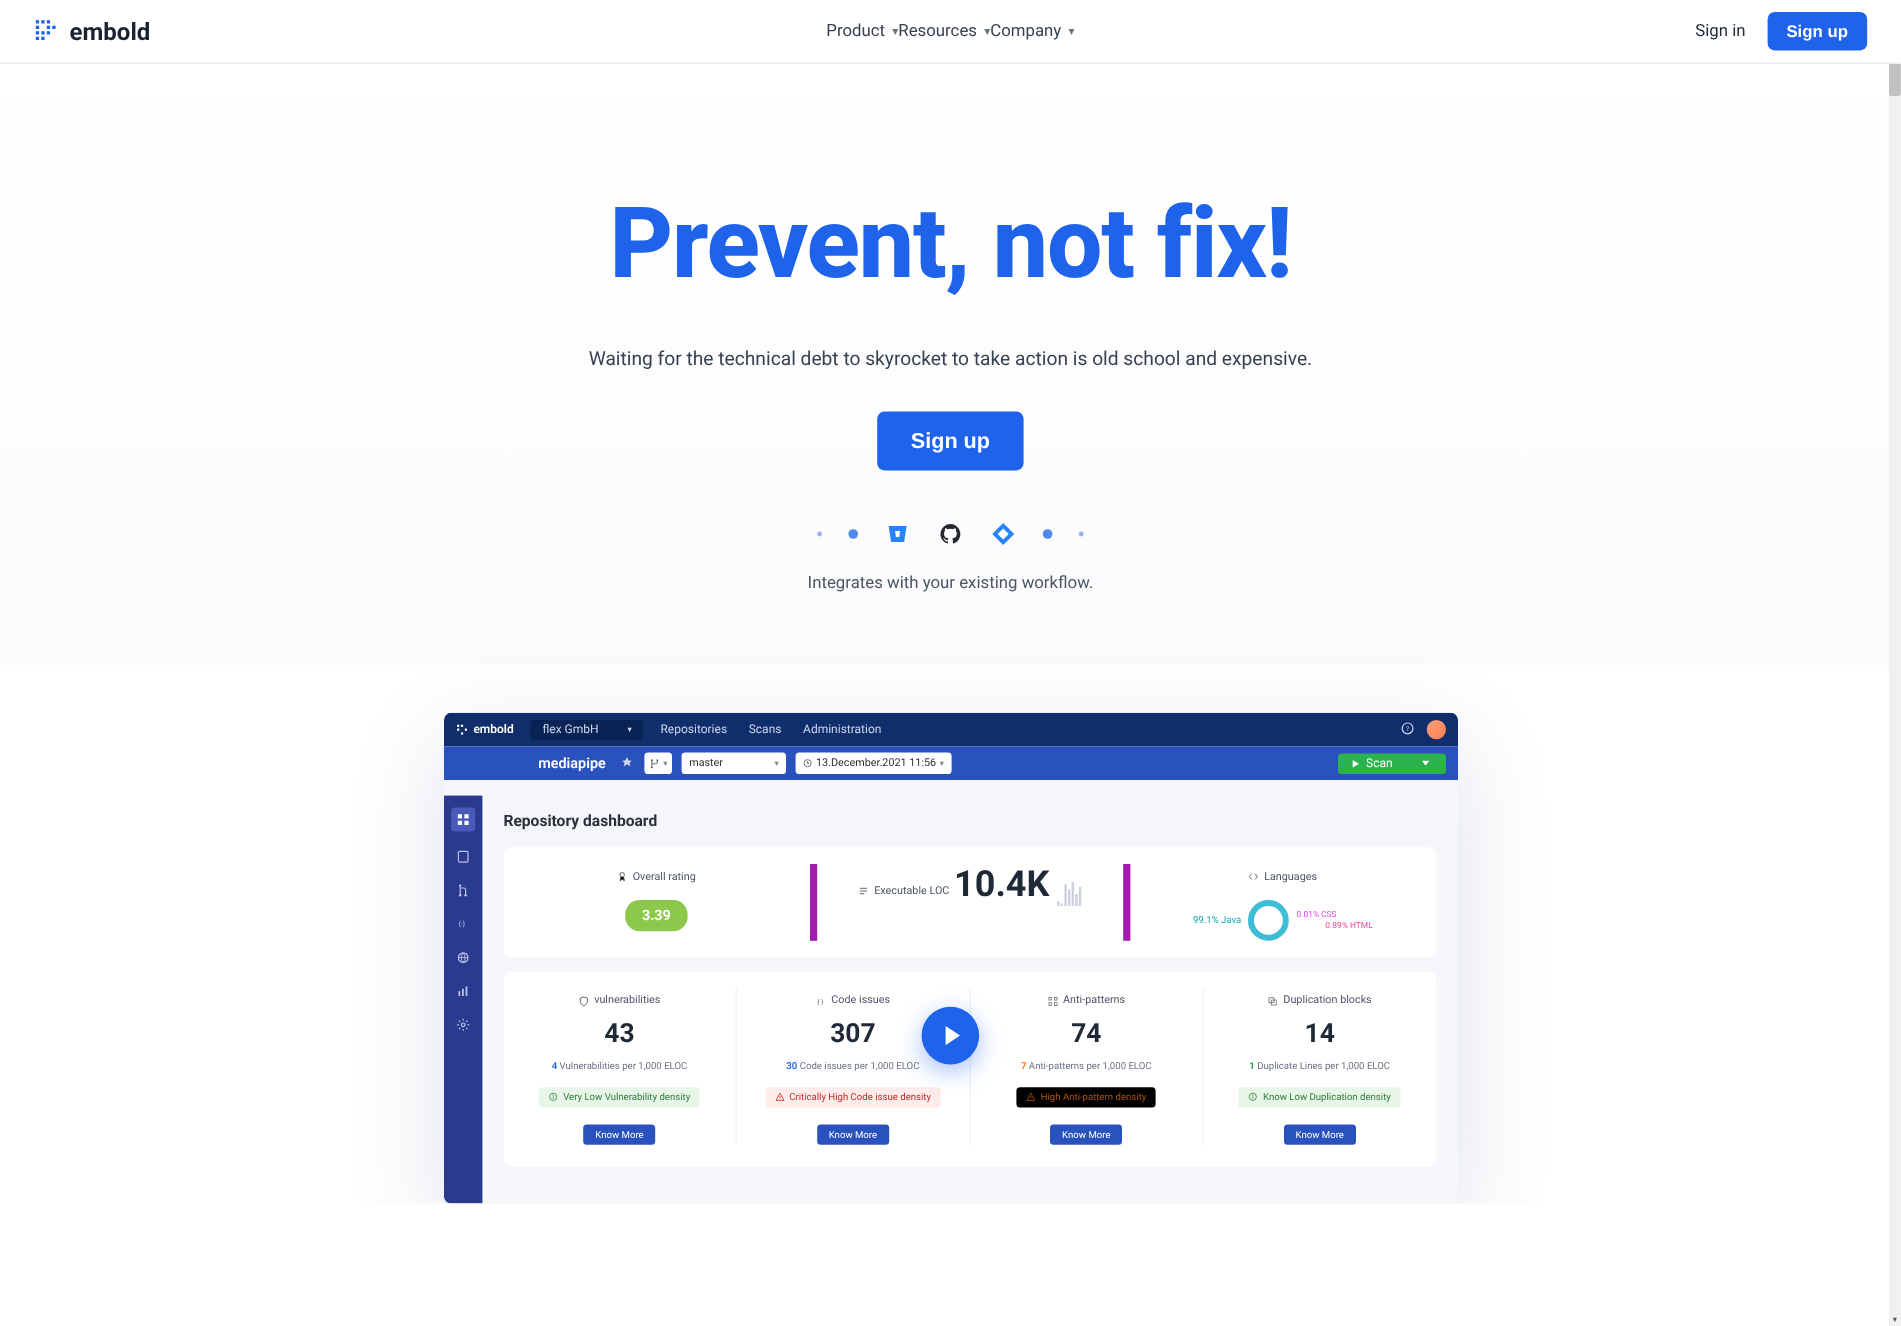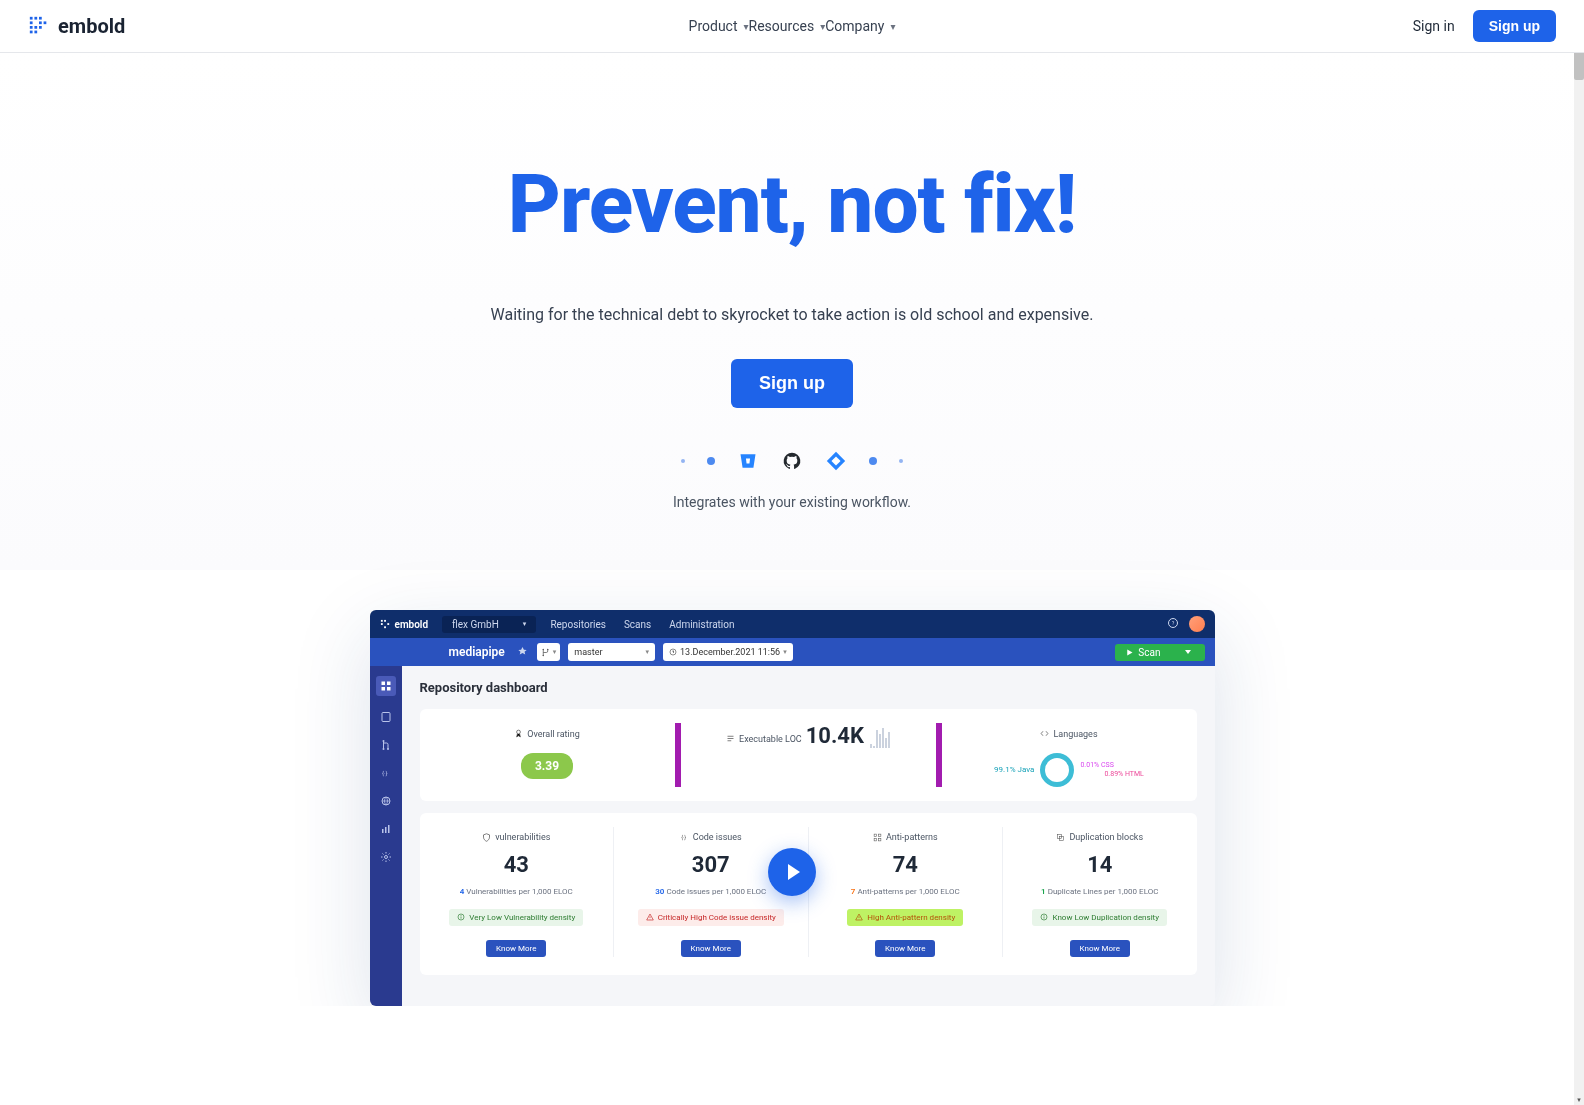--- a/index.html
+++ b/index.html
@@ -12,21 +12,21 @@
 .nav-center { position: absolute; left: 50%; transform: translateX(-50%); display: flex; }
 .nav-item { display: flex; align-items: center; gap: 6px; font-size: 14px; color: #374151; cursor: pointer; }
 .chev { font-size: 10px; color: #6b7280; }
 .header-actions { display: flex; align-items: center; gap: 18px; margin-left: 39px; }
 .signin-link { font-size: 14px; color: #1f2937; cursor: pointer; }
 .signup-btn-sm { background: #1e63e9; color: #fff; border: none; border-radius: 6px; padding: 8px 16px; font-size: 14px; font-weight: 600; cursor: pointer; }
 
 
 .hero { background: linear-gradient(180deg, #ffffff 0%, #fbfbfd 100%); text-align: center; padding: 108px 20px 60px; }
 .hero h1 { font-size: 82px; font-weight: 800; color: #1e63e9; letter-spacing: -1px; line-height: 1.05; }
-.hero-sub { margin-top: 56px; font-size: 16px; color: #374151; line-height: 1.5; }
+.hero-sub { margin-top: 40px; font-size: 16px; color: #374151; line-height: 1.5; }
 .hero-cta { margin-top: 32px; }
 .signup-btn { background: #1e63e9; color: #fff; border: none; border-radius: 6px; padding: 14px 28px; font-size: 18px; font-weight: 600; cursor: pointer; }
 .integrations { margin-top: 42px; display: flex; align-items: center; justify-content: center; gap: 22px; }
 .int-dot-sm { width: 4px; height: 4px; border-radius: 50%; background: #93b4f2; }
 .int-dot-md { width: 8px; height: 8px; border-radius: 50%; background: #4d8af0; }
 .int-icon { width: 22px; height: 22px; display: inline-flex; align-items: center; justify-content: center; }
 .integrates-text { margin-top: 22px; font-size: 14px; color: #4b5563; }
 
 
 .mock-wrap { display: flex; justify-content: center; padding: 40px 20px 0; }
@@ -43,34 +43,34 @@
 
 .mock-secbar { height: 28px; background: #2a52be; display: flex; align-items: center; padding: 0 10px 0 79px; gap: 8px; font-size: 10px; color: #fff; }
 .repo-name { font-weight: 600; font-size: 12px; margin-right: 4px; }
 .pin-ic { width: 12px; height: 12px; }
 .branch-box, .branch-sel, .date-sel { background: #fff; color: #333; border-radius: 3px; height: 18px; display: flex; align-items: center; padding: 0 6px; font-size: 9px; gap: 3px; }
 .branch-box { padding: 0 4px; }
 .scan-btn { margin-left: auto; background: #2bb24c; color: #fff; border-radius: 3px; padding: 3px 44px 3px 10px; font-size: 10px; display: flex; align-items: center; gap: 4px; position: relative; }
 .scan-btn::after { content: ""; position: absolute; right: 14px; top: 50%; transform: translateY(-50%); border-left: 3px solid transparent; border-right: 3px solid transparent; border-top: 4px solid #fff; }
 
 
-.mock-body { display: flex; min-height: 340px; }
+.mock-body { display: flex; min-height: 340px; margin-top: 13px; }
 .mock-sidebar { width: 32px; background: #2a3a8f; display: flex; flex-direction: column; align-items: center; padding-top: 10px; gap: 14px; }
 .side-ic { width: 14px; height: 14px; color: #b9c3ea; display: flex; align-items: center; justify-content: center; border-radius: 3px; }
 .side-ic.active { background: #4a5ab8; color: #fff; padding: 3px; width: 20px; height: 20px; }
 .mock-main { flex: 1; padding: 14px 18px; }
 .dash-title { font-size: 13px; font-weight: 700; color: #2a2f3a; margin-bottom: 14px; }
 
 
 .card-row-1 { background: #fff; border-radius: 6px; display: flex; padding: 14px 0; margin-bottom: 12px; }
 .card1 { flex: 1; text-align: center; border-right: 6px solid #a21caf; }
 .card1:last-child { border-right: none; }
 .card1-label { font-size: 9px; color: #4b5563; display: inline-flex; align-items: center; gap: 4px; margin-bottom: 14px; }
 .rating-pill { display: inline-block; background: #8cc84b; color: #fff; font-size: 12px; font-weight: 700; padding: 6px 14px; border-radius: 12px; }
-.loc-val { font-size: 22px; font-weight: 700; color: #1f2937; display: inline-flex; align-items: flex-end; gap: 6px; }
+.loc-val { font-size: 30px; font-weight: 700; color: #1f2937; display: inline-flex; align-items: flex-end; gap: 6px; }
 .mini-bars { display: inline-flex; align-items: flex-end; gap: 1px; height: 22px; }
 .mini-bars span { width: 2px; background: #cbd2de; display: inline-block; }
 .lang-row { display: flex; align-items: center; justify-content: center; gap: 6px; }
 .lang-donut { width: 34px; height: 34px; border-radius: 50%; border: 5px solid #3dbdd6; position: relative; }
 .lang-left { font-size: 8px; color: #17a2b8; }
 .lang-right { font-size: 7px; color: #d946ef; text-align: left; line-height: 1.2; }
 
 
 .card-row-2 { background: #fff; border-radius: 6px; display: flex; padding: 14px 0 18px; }
 .card2 { flex: 1; text-align: center; border-right: 1px solid #eef0f4; padding: 0 8px; }
@@ -78,21 +78,21 @@
 .card2-label { font-size: 9px; color: #4b5563; display: inline-flex; align-items: center; gap: 4px; margin-bottom: 10px; }
 .card2-val { font-size: 22px; font-weight: 700; color: #1f2937; margin-bottom: 10px; }
 .card2-per { font-size: 8px; color: #6b7280; margin-bottom: 10px; }
 .card2-per .num { font-weight: 600; }
 .clr-blue { color: #1e63e9; }
 .clr-orange { color: #f97316; }
 .clr-green { color: #16a34a; }
 .density-pill { display: inline-flex; align-items: center; gap: 4px; font-size: 8px; padding: 4px 8px; border-radius: 3px; margin-bottom: 10px; }
 .dp-green { background: #e8f5e9; color: #2e7d32; }
 .dp-red { background: #fdecea; color: #c62828; }
-.dp-orange { background: #bef264; color: #b45309; }
+.dp-orange { background: #000000; color: #b45309; }
 .know-more { display: inline-block; background: #2a52be; color: #fff; font-size: 8px; padding: 4px 10px; border-radius: 3px; }
 
 
 .play-overlay { position: absolute; left: 50%; top: 60%; transform: translate(-50%, 0); width: 48px; height: 48px; border-radius: 50%; background: #1e63e9; display: flex; align-items: center; justify-content: center; box-shadow: 0 6px 20px rgba(30,99,233,.4); cursor: pointer; }
 .play-overlay::after { content: ""; border-left: 12px solid #fff; border-top: 8px solid transparent; border-bottom: 8px solid transparent; margin-left: 3px; }
 
 
 .scroll-stub { position: fixed; right: 0; top: 0; width: 10px; height: 100%; background: #f1f1f1; }
 .scroll-thumb { position: absolute; top: 0; right: 0; width: 10px; height: 80px; background: #c1c1c1; border-radius: 2px; }
 .scroll-arrow-bot { position: absolute; bottom: 0; right: 0; width: 10px; height: 10px; background: #f1f1f1; display:flex; align-items:center; justify-content:center; font-size:7px; color:#555;}

